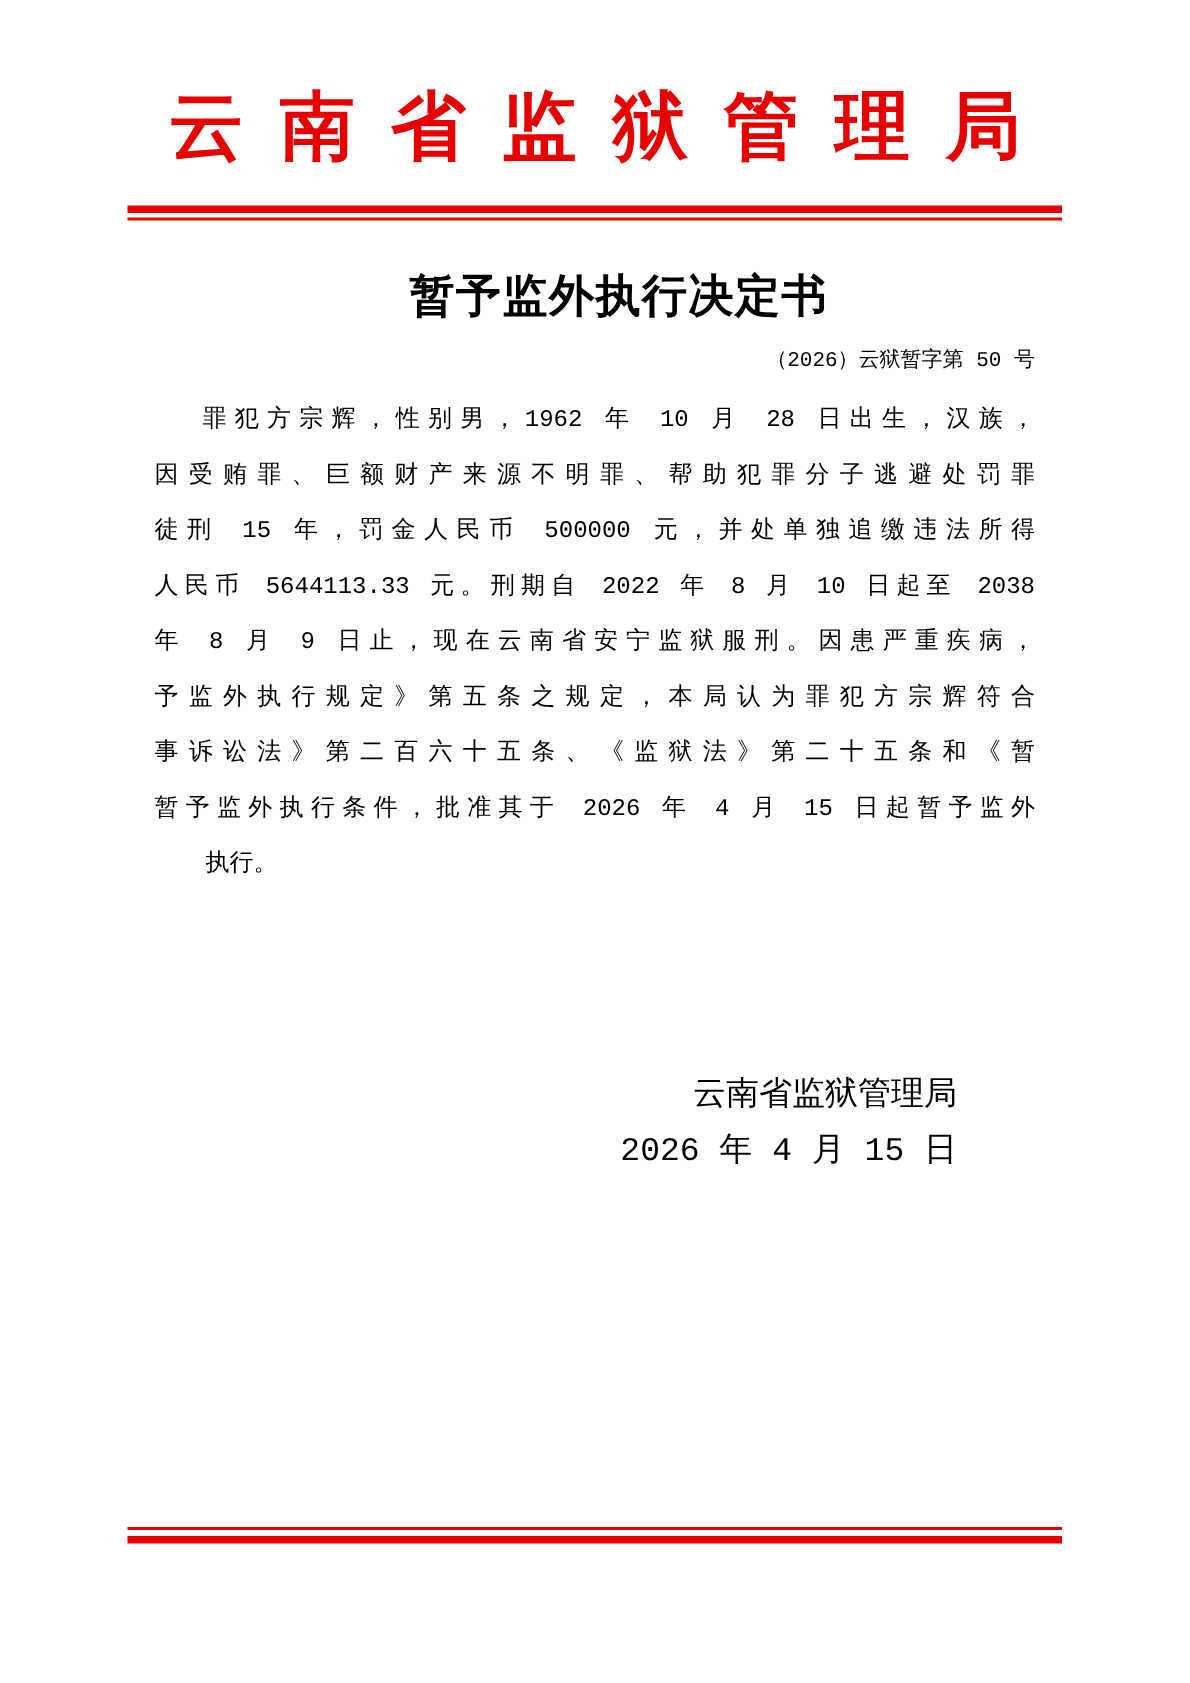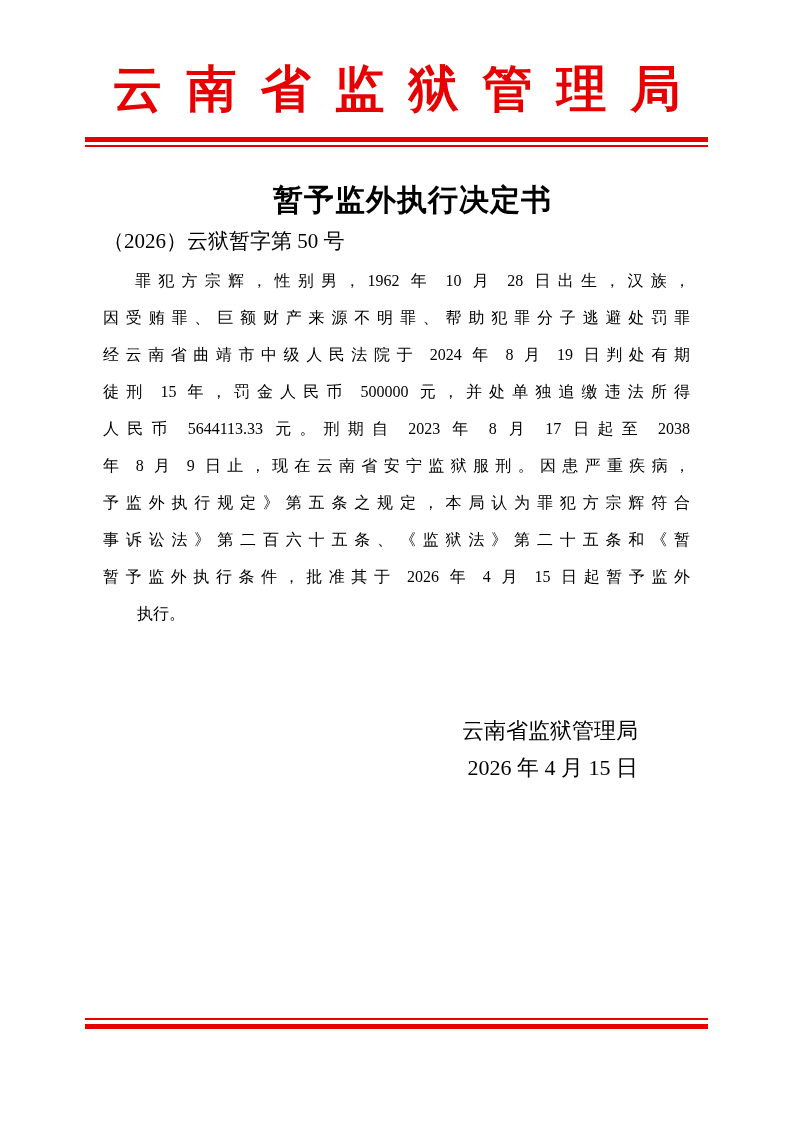--- a/index.html
+++ b/index.html
@@ -6,21 +6,21 @@
     margin: 0;
     padding: 0;
     background: #ffffff;
   }
   .page {
     position: relative;
     width: 793px;
     height: 1122px;
     background: #ffffff;
     overflow: hidden;
-    font-family: Liberation Serif, serif;
+    font-family: Liberation Mono, monospace;
     color: #000000;
   }
 
   
   .org-name {
     position: absolute;
     top: 58px;
     left: 0;
     width: 793px;
     text-align: center;
@@ -64,22 +64,22 @@
     font-weight: bold;
     letter-spacing: 1px;
     white-space: nowrap;
   }
 
   .doc-number {
     position: absolute;
     top: 227px;
     left: 103px;
     width: 587px;
-    text-align: left;
-    font-size: 21px;
+    text-align: right;
+    font-size: 14px;
     line-height: 28px;
     white-space: nowrap;
   }
 
   .body-text {
     position: absolute;
     top: 262px;
     left: 103px;
     width: 587px;
     font-size: 16px;
@@ -121,23 +121,22 @@
 
   <div class="rule-top"></div>
 
   <div class="doc-title">暂予监外执行决定书</div>
 
   <div class="doc-number">（2026）云狱暂字第 50 号</div>
 
   <div class="body-text">
     <div class="body-line first">罪犯方宗辉，性别男，1962 年 10 月 28 日出生，汉族，</div>
     <div class="body-line">因受贿罪、巨额财产来源不明罪、帮助犯罪分子逃避处罚罪</div>
-    <div class="body-line">经云南省曲靖市中级人民法院于 2024 年 8 月 19 日判处有期</div>
     <div class="body-line">徒刑 15 年，罚金人民币 500000 元，并处单独追缴违法所得</div>
-    <div class="body-line">人民币 5644113.33 元。刑期自 2023 年 8 月 17 日起至 2038</div>
+    <div class="body-line">人民币 5644113.33 元。刑期自 2022 年 8 月 10 日起至 2038</div>
     <div class="body-line">年 8 月 9 日止，现在云南省安宁监狱服刑。因患严重疾病，</div>
     <div class="body-line">予监外执行规定》第五条之规定，本局认为罪犯方宗辉符合</div>
     <div class="body-line">事诉讼法》第二百六十五条、《监狱法》第二十五条和《暂</div>
     <div class="body-line">暂予监外执行条件，批准其于 2026 年 4 月 15 日起暂予监外</div>
     <div class="body-line last">执行。</div>
   </div>
 
   <div class="signature">
     <div class="sig-line">云南省监狱管理局</div>
     <div class="sig-line">2026 年 4 月 15 日</div>

